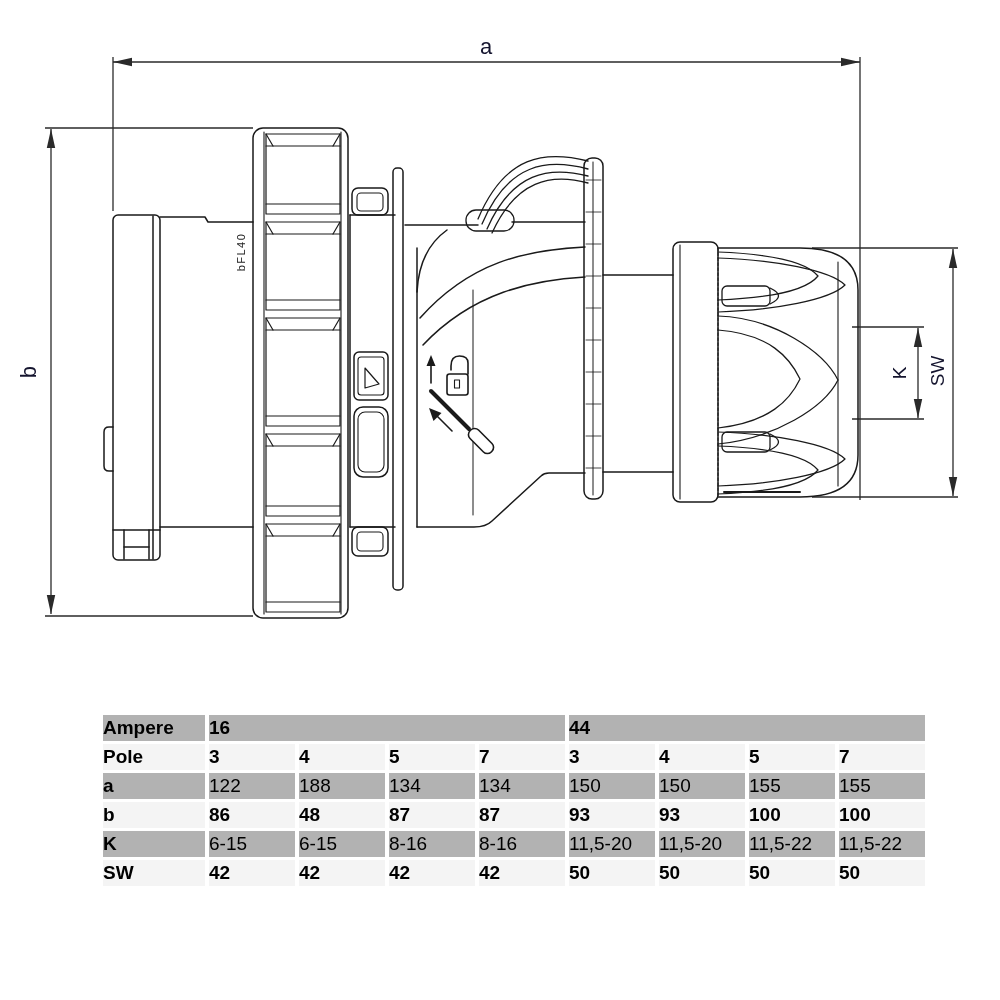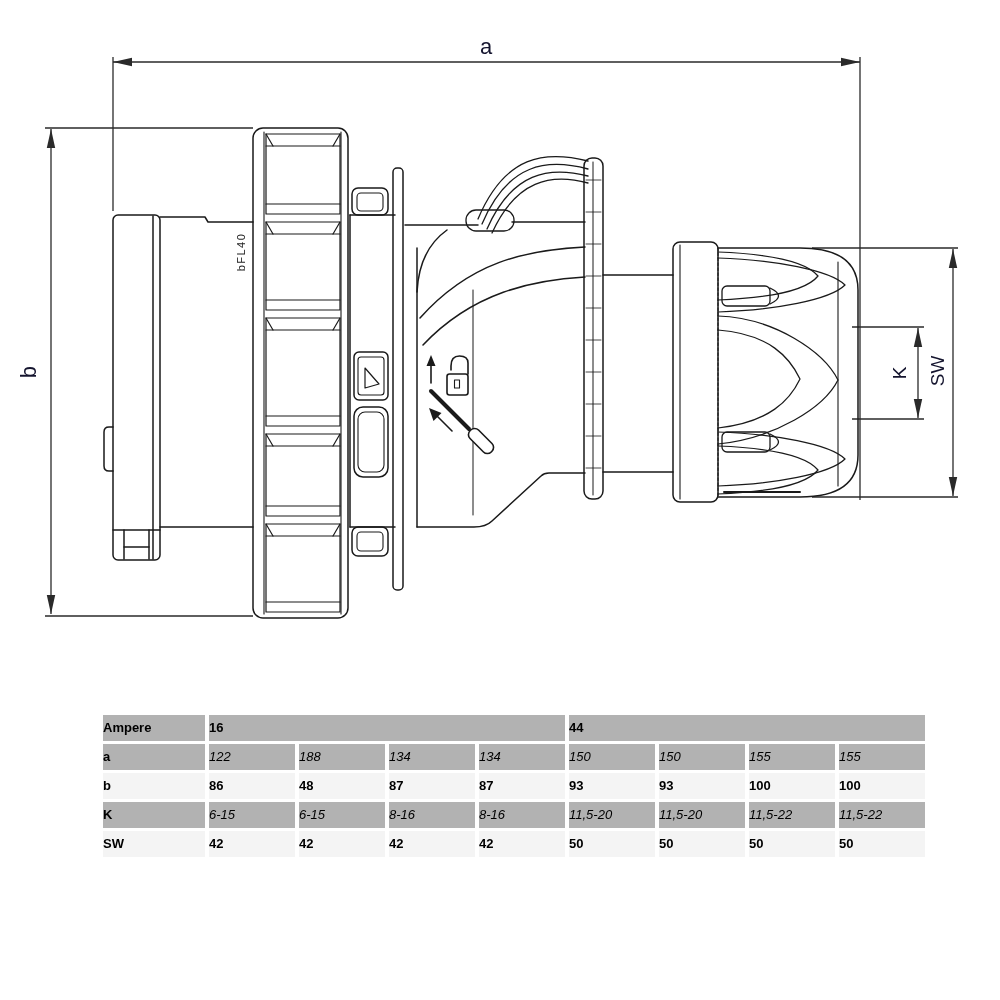--- a/index.html
+++ b/index.html
@@ -1,26 +1,26 @@
 <!DOCTYPE html>
 <html><head>
 <meta charset="utf-8">
 <style>
   html,body{margin:0;padding:0;background:#fff;}
   body{width:1000px;height:1000px;font-family:"Liberation Sans",sans-serif;overflow:hidden;}
   .drawing{display:block;}
   
   table.dim{border-collapse:separate;border-spacing:4px 3px;margin:12px 0 0 99px;}
-  table.dim td{height:22px;font-size:13px;color:#000;padding:0;line-height:26px;white-space:nowrap;}
+  table.dim td{height:22px;font-size:19px;color:#000;padding:0;line-height:26px;white-space:nowrap;}
   td.lbl{width:102px;text-align:left;padding-left:8px;font-weight:bold;}
   td.val{width:86px;text-align:left;}
   .band{background:#b2b2b2;}
   .light{background:#f4f4f4;}
   .bold{font-weight:bold;}
-  .reg{font-weight:normal;font-style:italic;}
+  .reg{font-weight:normal;}
   svg text{font-family:"Liberation Sans","DejaVu Sans",sans-serif;}
 </style>
 </head>
 <body>
 
 <svg class="drawing" width="1000" height="700" viewBox="0 0 1000 700">
 
   <g stroke="#2a2a2a" stroke-width="1.3" fill="none">
 
     <line x1="113" y1="62" x2="860" y2="62"></line>
@@ -215,20 +215,31 @@
 </svg>
 
 <table class="dim">
   <tbody>
       <tr class="">
         <td class="lbl band">Ampere</td>
         <td class="val bold band" colspan="4">16</td>
         <td class="val bold band" colspan="4">44</td>
       </tr>
       <tr class="">
+        <td class="lbl light">Pole</td>
+        <td class="val light bold">3</td>
+        <td class="val light bold">4</td>
+        <td class="val light bold">5</td>
+        <td class="val light bold">7</td>
+        <td class="val light bold">3</td>
+        <td class="val light bold">4</td>
+        <td class="val light bold">5</td>
+        <td class="val light bold">7</td>
+      </tr>
+      <tr class="">
         <td class="lbl band">a</td>
         <td class="val band reg">122</td>
         <td class="val band reg">188</td>
         <td class="val band reg">134</td>
         <td class="val band reg">134</td>
         <td class="val band reg">150</td>
         <td class="val band reg">150</td>
         <td class="val band reg">155</td>
         <td class="val band reg">155</td>
       </tr>

